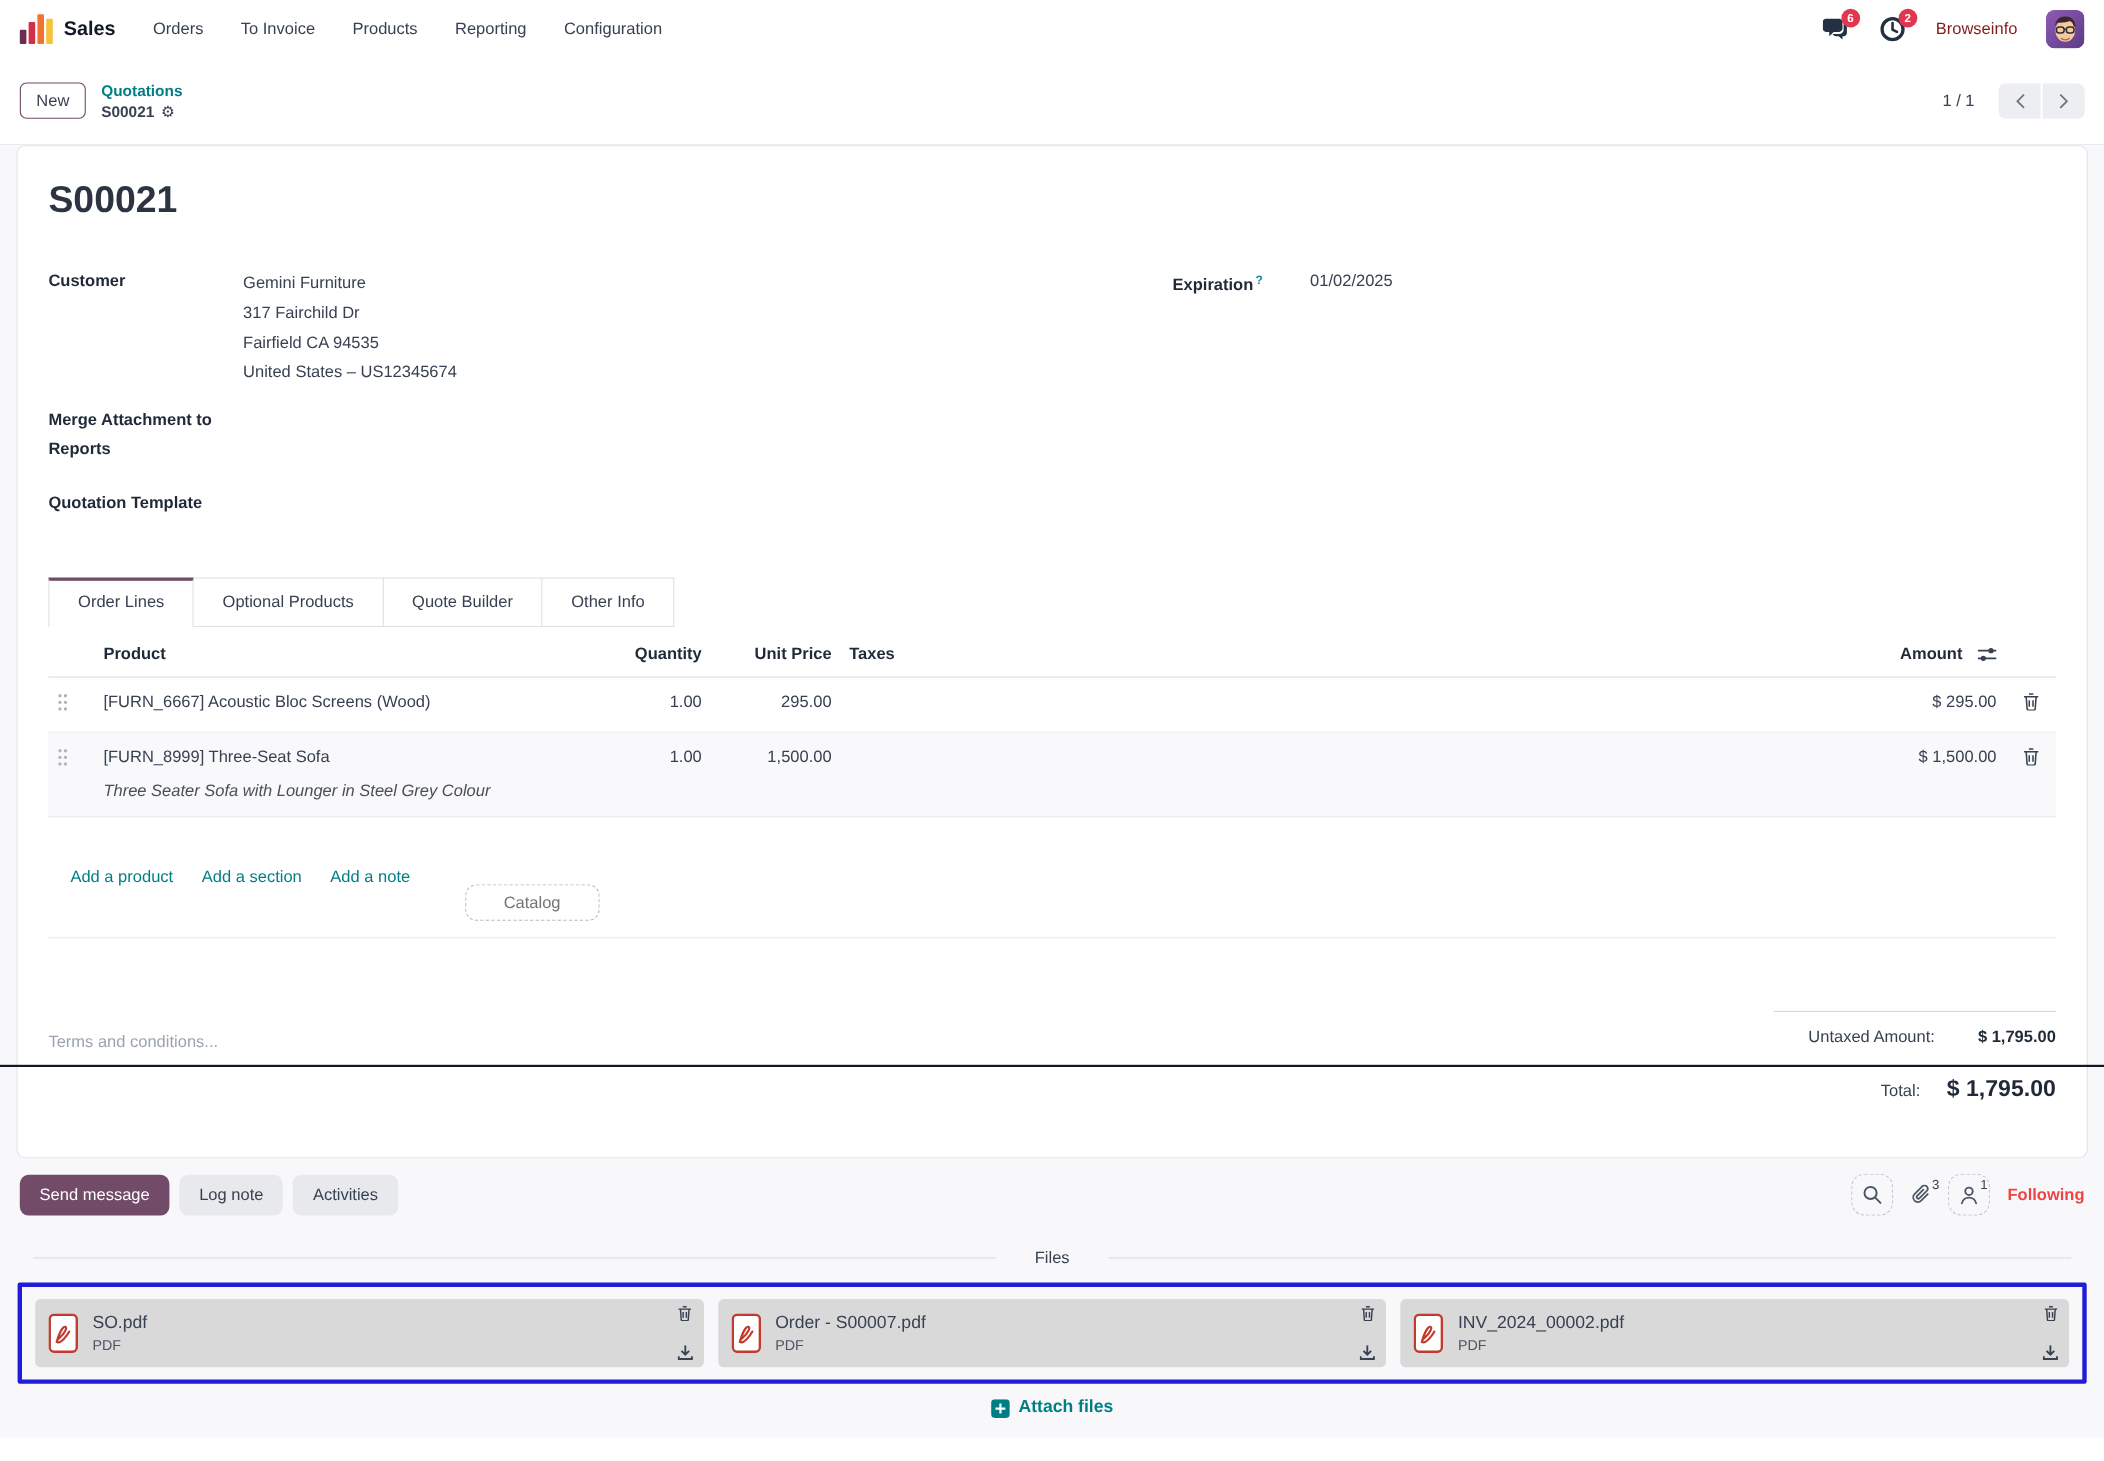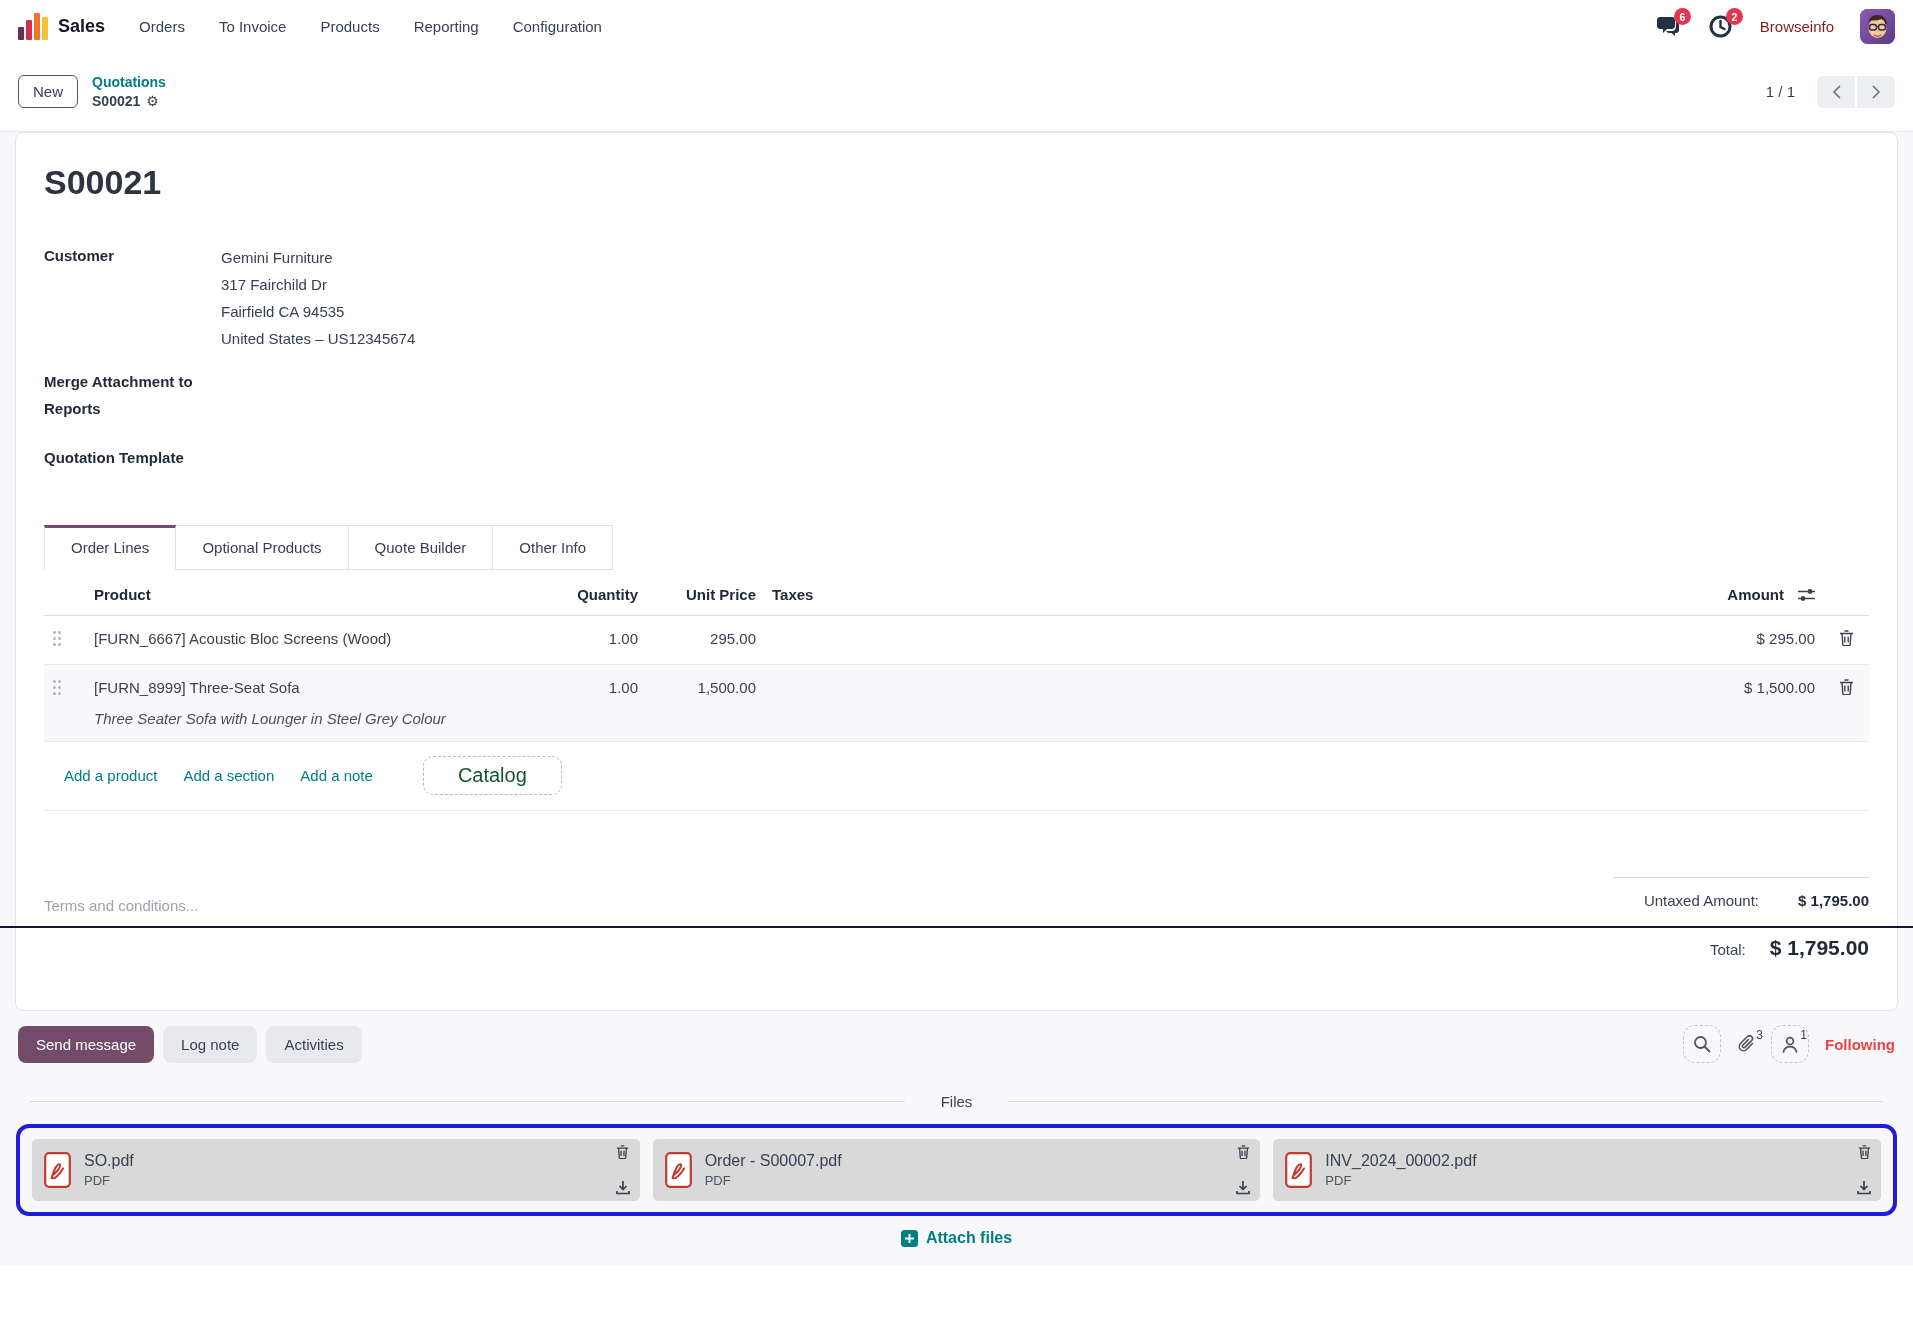--- a/index.html
+++ b/index.html
@@ -82,21 +82,21 @@
   .olines th { font-weight:bold; color:#1f2937; padding:16px 8px 12px; border-bottom:1px solid #d9dce1; text-align:left; }
   .olines th.num, .olines td.num { text-align:right; }
   .olines td { padding:14px 8px; border-bottom:1px solid #e9ecef; vertical-align:top; color:#374151; }
   .olines tr.alt td { background:#f9f9fb; }
   .drag-handle { color:#b0b5bd; cursor:grab; display:inline-block; }
   .prod-desc { font-style:italic; color:#495057; margin-top:14px; }
   .amount-head { display:flex; justify-content:flex-end; align-items:center; gap:14px; }
   .trash-btn, .dl-btn { cursor:pointer; color:#374151; background:none; border:none; padding:0; }
   .table-links { display:flex; align-items:center; gap:26px; padding:14px 8px 15px 20px; border-bottom:1px solid #e9ecef; }
   .tlink { color:#017E84; font-size:15px; cursor:pointer; }
-  .catalog-btn { color:#14532d; font-size:20px; border:1px dashed #b6bbc2; border-radius:10px; padding:7px 34px; margin-left:24px; background:none; cursor:pointer; }
+  .catalog-btn { color:#737373; font-size:15px; border:1px dashed #b6bbc2; border-radius:10px; padding:7px 34px; margin-left:24px; background:none; cursor:pointer;margin-top:47px; }
   
   .totals-zone { display:flex; margin-top:66px; }
   .terms { flex:1; font-size:15px; color:#9ba3ae; padding-top:20px; cursor:text; }
   .totals-block { width:256px; border-top:1px solid #d4d7dc; padding-top:14px; }
   .t-row { display:flex; justify-content:flex-end; align-items:baseline; gap:22px; font-size:15px; }
   .t-label { color:#374151; }
   .t-value { font-weight:bold; color:#1f2937; min-width:88px; text-align:right; }
   .page-sep { height:2px; background:#10182a; margin:12px -44px 8px; }
   .total-row { display:flex; justify-content:flex-end; align-items:baseline; gap:24px; }
   .total-label { font-size:15px; color:#374151; }
@@ -107,21 +107,21 @@
   .chat-btn + .chat-btn { margin-left:9px; }
   .chatter-right { margin-left:auto; display:flex; align-items:center; gap:6px; }
   .ch-icon { position:relative; display:flex; align-items:center; justify-content:center; width:38px; height:38px;
              border:1px dashed #c3c6cb; border-radius:12px; background:none; cursor:pointer; color:#4b5563; }
   .ch-icon .sup { position:absolute; top:2px; right:1px; font-size:12px; color:#374151; }
   .following { color:#ef4444; font-size:15px; font-weight:bold; margin-left:10px; cursor:pointer; }
   
   .files-header { display:flex; align-items:center; margin: 30px 30px 0; }
   .files-header .line { flex:1; height:1px; background:#dadce0; }
   .files-title { padding: 0 36px; font-size:15px; color:#374151; }
-  .files-box { margin: 14px 16px 0; border:4px solid #201CD8; border-radius:13px; padding:11px 12px; display:flex; gap:13px; }
+  .files-box { margin: 14px 16px 0; border:4px solid #201CD8; border-radius:2px; padding:11px 12px; display:flex; gap:13px; }
   .file-card { flex:1; background:#d9d9d9; border-radius:5px; padding:9px 12px; display:flex; gap:13px; position:relative; height:62px; cursor:pointer; }
   .file-ico { flex-shrink:0; align-self:center; }
   .file-meta { display:flex; flex-direction:column; justify-content:center; gap:3px; }
   .file-name { font-size:16px; color:#374151; }
   .file-type { font-size:13px; color:#4b5563; }
   .file-actions { position:absolute; right:10px; top:6px; bottom:6px; display:flex; flex-direction:column; justify-content:space-between; align-items:center; }
   .attach-row { display:flex; justify-content:center; align-items:center; gap:8px; padding:13px 0 18px; }
   .attach-label { color:#017E84; font-size:16px; font-weight:bold; cursor:pointer; }
   svg { display:block; }
 </style>
@@ -226,20 +226,26 @@
         <div class="frow" style="margin-top:14px;">
           <div class="flabel narrow" style="line-height:27px;">Merge Attachment to Reports</div>
           <div class="fvalue single"></div>
         </div>
         <div class="frow" style="margin-top:24px;">
           <div class="flabel">Quotation Template</div>
           <div class="fvalue single"></div>
         </div>
       </div>
       <div class="fcol-right">
+        <div class="frow frow-r">
+          <div class="flabel">
+            <span>Expiration</span><sup class="help-sup">?</sup>
+          </div>
+          <div class="fvalue single">01/02/2025</div>
+        </div>
       </div>
     </div>
 
     <div class="tabs">
       <div class="tab active">Order Lines</div>
       <div class="tab">Optional Products</div>
       <div class="tab">Quote Builder</div>
       <div class="tab">Other Info</div>
     </div>
 

